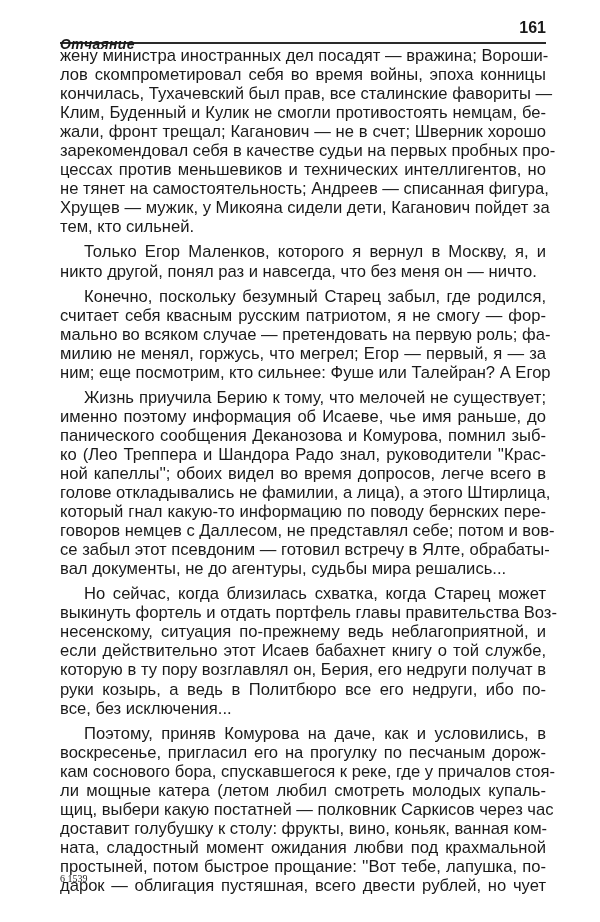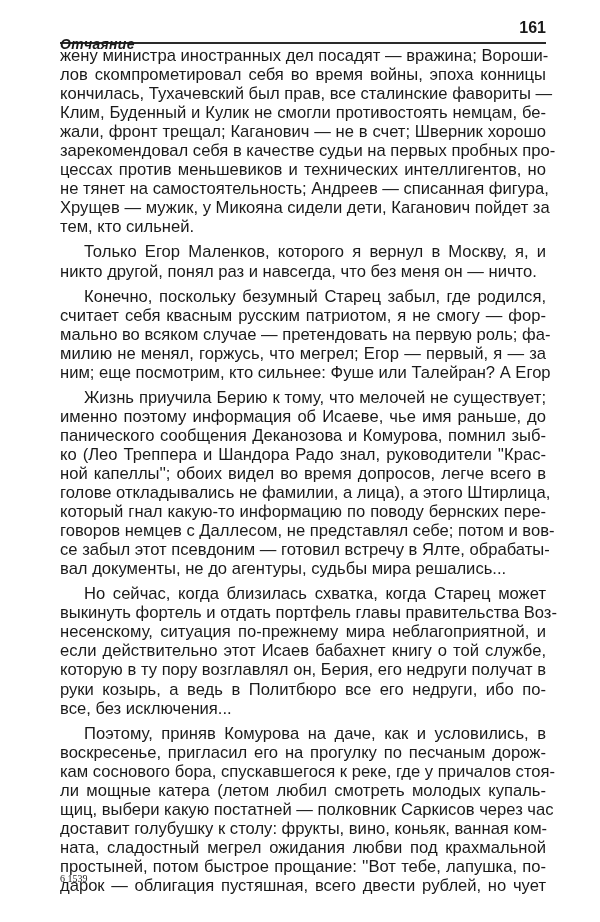--- a/index.html
+++ b/index.html
@@ -54,32 +54,32 @@
       <div class="line">ной капеллы''; обоих видел во время допросов, легче всего в</div>
       <div class="line">голове откладывались не фамилии, а лица), а этого Штирлица,</div>
       <div class="line">который гнал какую-то информацию по поводу бернских пере-</div>
       <div class="line">говоров немцев с Даллесом, не представлял себе; потом и вов-</div>
       <div class="line">се забыл этот псевдоним — готовил встречу в Ялте, обрабаты-</div>
       <div class="line last">вал документы, не до агентуры, судьбы мира решались...</div>
     </div>
     <div class="para">
       <div class="line indent">Но сейчас, когда близилась схватка, когда Старец может</div>
       <div class="line">выкинуть фортель и отдать портфель главы правительства Воз-</div>
-      <div class="line">несенскому, ситуация по-прежнему мира неблагоприятной, и</div>
+      <div class="line">несенскому, ситуация по-прежнему ведь неблагоприятной, и</div>
       <div class="line">если действительно этот Исаев бабахнет книгу о той службе,</div>
       <div class="line">которую в ту пору возглавлял он, Берия, его недруги получат в</div>
       <div class="line">руки козырь, а ведь в Политбюро все его недруги, ибо по-</div>
       <div class="line last">все, без исключения...</div>
     </div>
     <div class="para">
       <div class="line indent">Поэтому, приняв Комурова на даче, как и условились, в</div>
       <div class="line">воскресенье, пригласил его на прогулку по песчаным дорож-</div>
       <div class="line">кам соснового бора, спускавшегося к реке, где у причалов стоя-</div>
       <div class="line">ли мощные катера (летом любил смотреть молодых купаль-</div>
       <div class="line">щиц, выбери какую постатней — полковник Саркисов через час</div>
       <div class="line">доставит голубушку к столу: фрукты, вино, коньяк, ванная ком-</div>
-      <div class="line">ната, сладостный мегрел ожидания любви под крахмальной</div>
+      <div class="line">ната, сладостный момент ожидания любви под крахмальной</div>
       <div class="line">простыней, потом быстрое прощание: ''Вот тебе, лапушка, по-</div>
       <div class="line">дарок — облигация пустяшная, всего двести рублей, но чует</div>
     </div>
   </div>
 
 <div class="footer">6  1539</div>
 
 </body></html>

